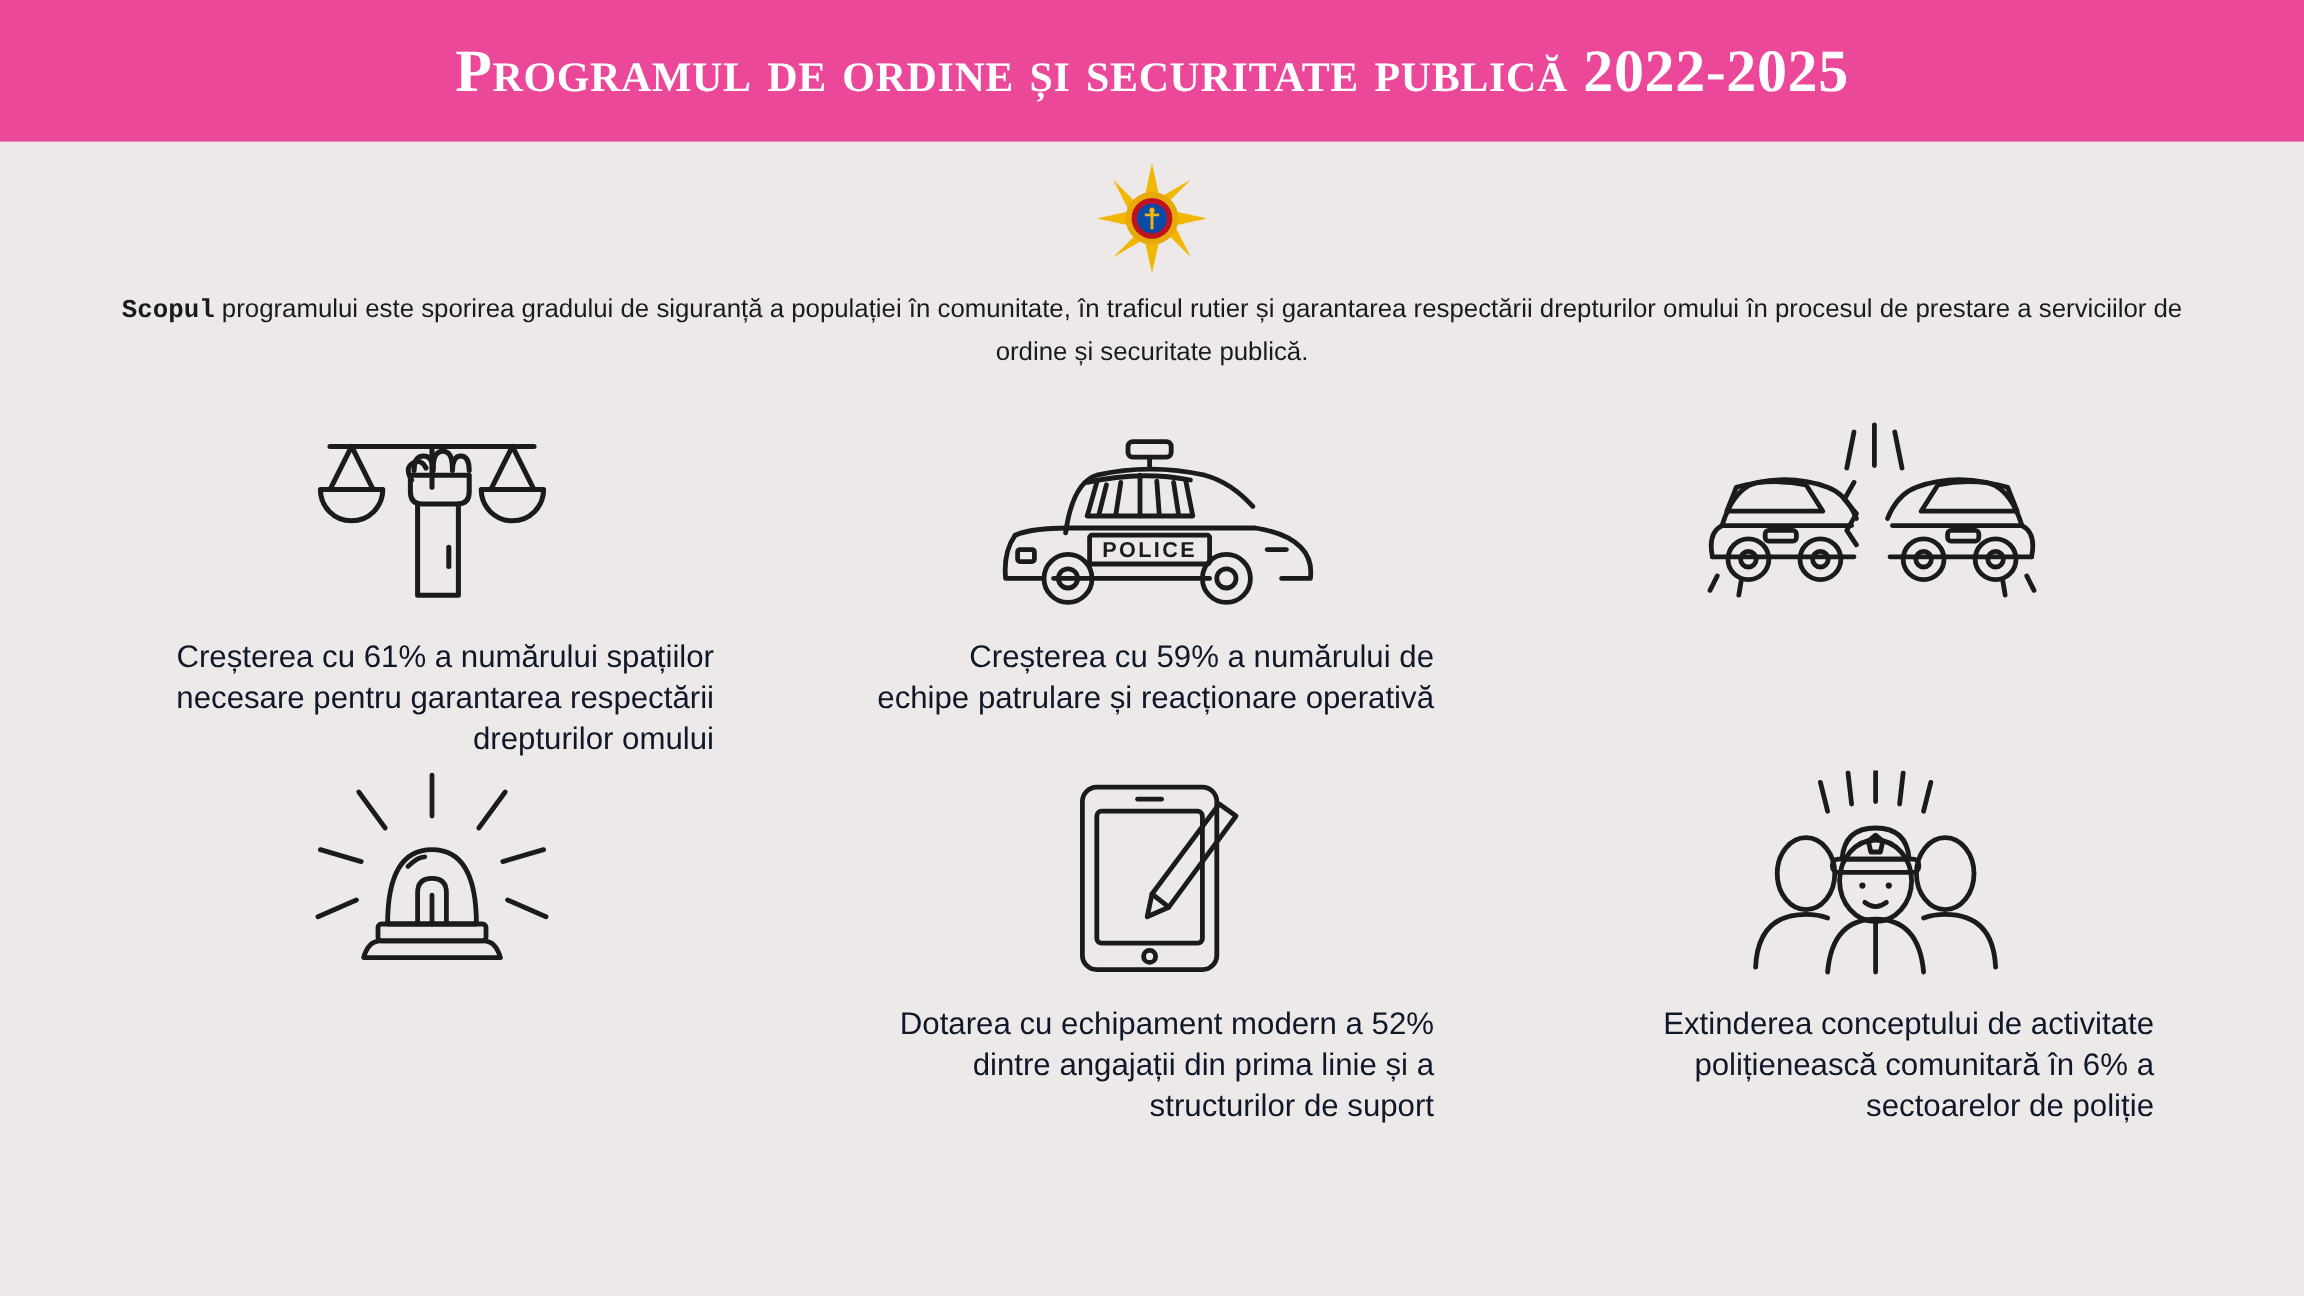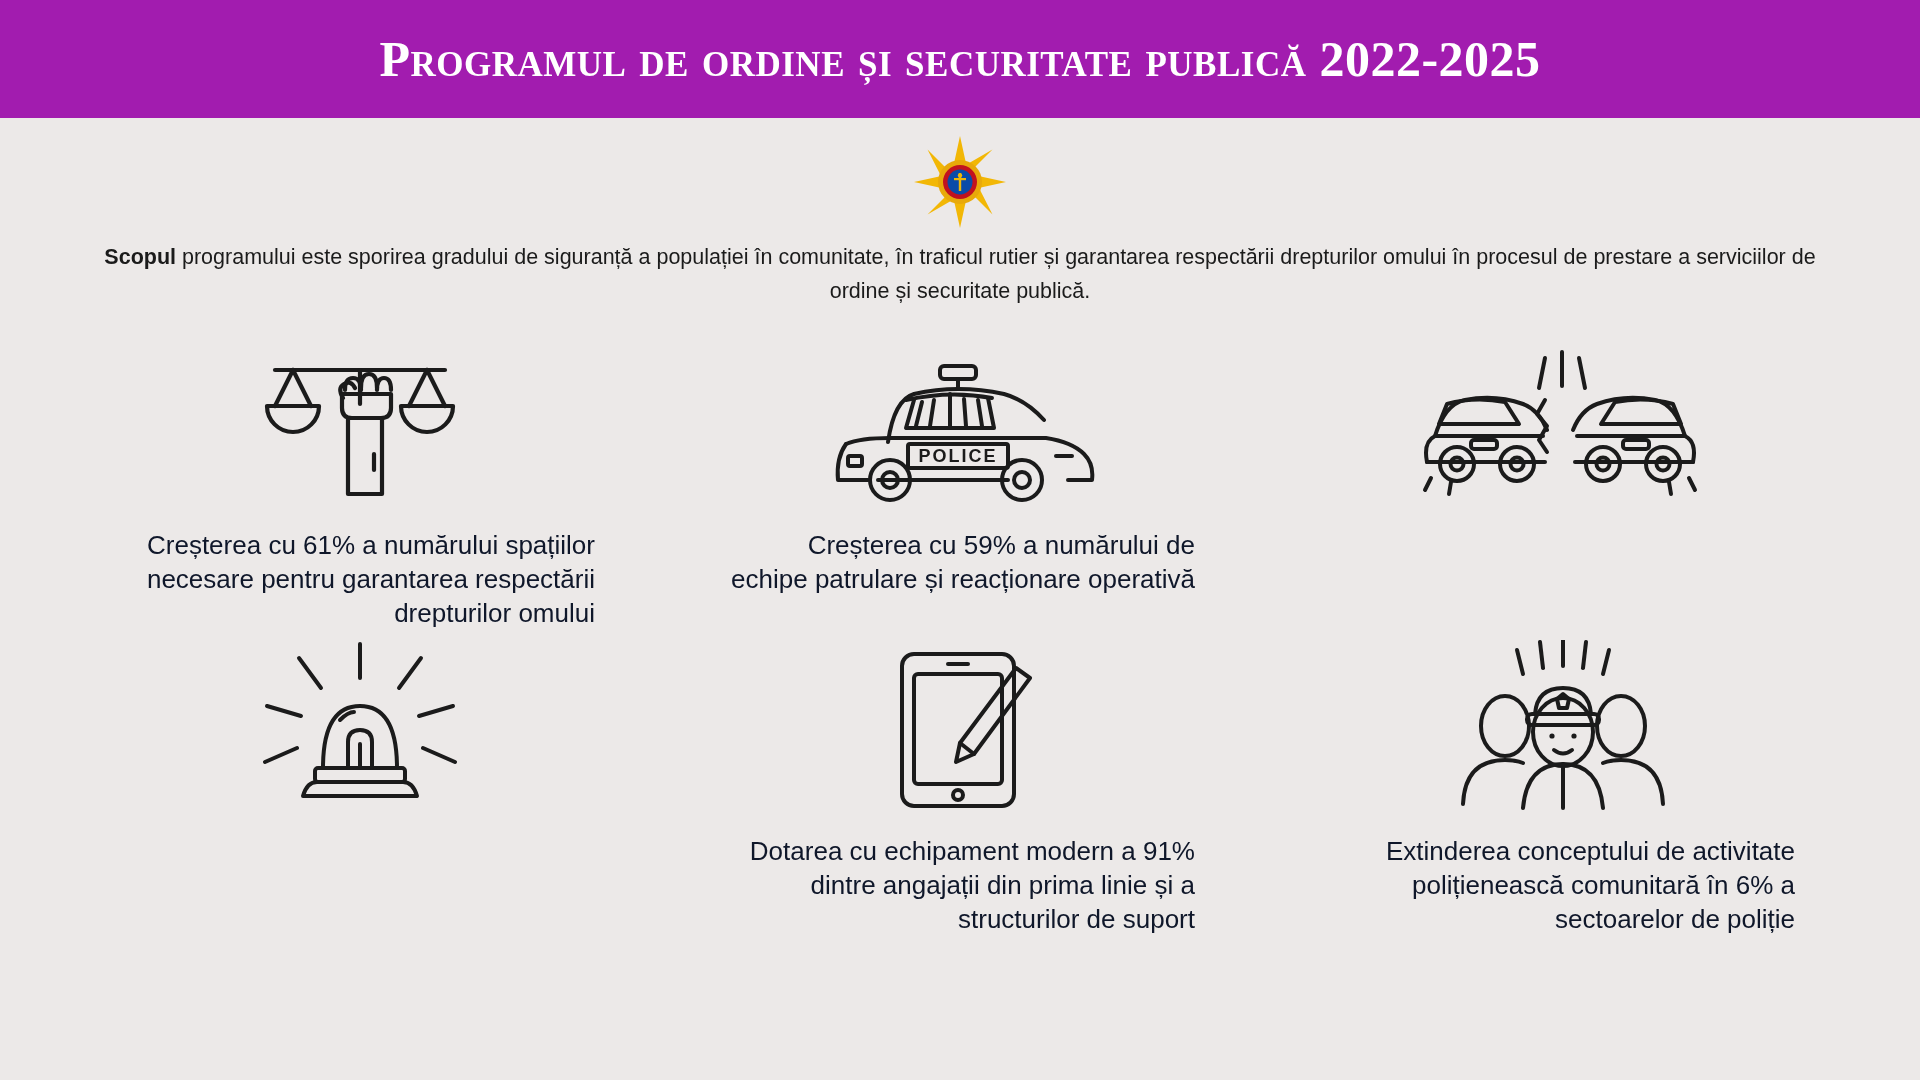--- a/index.html
+++ b/index.html
@@ -12,21 +12,21 @@
     height: 1080px;
     font-family: "Liberation Sans", sans-serif;
     overflow: hidden;
     position: relative;
   }
 
   
   .header-bar {
     width: 100%;
     height: 118px;
-    background: #a21caf;
+    background: #ec4899;
     display: flex;
     align-items: center;
     justify-content: center;
     box-sizing: border-box;
   }
   .header-title {
     color: #ffffff;
     font-family: "Liberation Serif", serif;
     font-size: 50px;
     font-weight: bold;
@@ -51,21 +51,21 @@
 
   
   .scope {
     width: 1760px;
     margin: 10px auto 0 auto;
     text-align: center;
     font-size: 21.5px;
     line-height: 34px;
     color: #1b1b1b;
   }
-  .scope b { font-weight: bold; }
+  .scope b { font-weight: bold; font-family: Liberation Mono, monospace; }
 
   
   .grid {
     margin-top: 26px;
     display: grid;
     grid-template-columns: repeat(3, 1fr);
     grid-template-rows: repeat(2, 1fr);
     row-gap: 10px;
     column-gap: 0px;
     padding: 0 60px;
@@ -267,21 +267,21 @@
 
         <rect x="42" y="14" width="112" height="152" rx="12"></rect>
         <rect x="54" y="34" width="88" height="110" rx="4"></rect>
         <line x1="88" y1="24" x2="108" y2="24"></line>
         <circle cx="98" cy="155" r="5"></circle>
 
         <path d="M156 28 l14 10 l-56 76 l-18 8 l4 -19 z"></path>
         <line x1="100" y1="103" x2="114" y2="114"></line>
       </svg>
     </div>
-    <div class="cell-caption">Dotarea cu echipament modern a 91% dintre angajații din prima linie și a structurilor de suport</div>
+    <div class="cell-caption">Dotarea cu echipament modern a 52% dintre angajații din prima linie și a structurilor de suport</div>
   </div>
 
   <div class="cell">
     <div class="icon-box">
       <svg width="250" height="180" viewBox="0 0 250 180" fill="none" stroke="#1b1b1b" stroke-width="4" stroke-linecap="round" stroke-linejoin="round">
 
         <line x1="82" y1="10" x2="88" y2="34"></line>
         <line x1="105" y1="2" x2="108" y2="28"></line>
         <line x1="128" y1="0" x2="128" y2="26"></line>
         <line x1="151" y1="2" x2="148" y2="28"></line>

